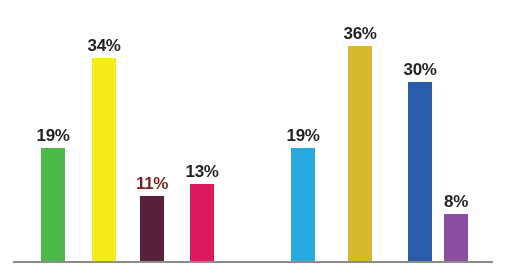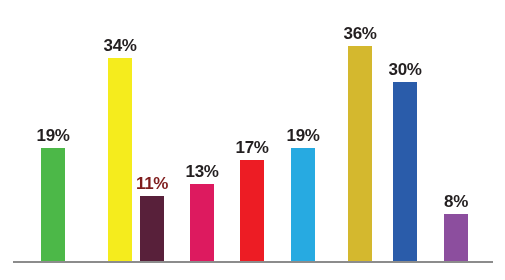--- a/index.html
+++ b/index.html
@@ -63,45 +63,41 @@
 </style>
 </head>
 <body>
 
 <div id="chart-root" style="background: rgb(255, 255, 255);">
   <div id="plot-area">
       <div class="bar-group" style="left: 41px;">
         <div class="bar-label" style="color: rgb(35, 31, 32);">19%</div>
         <div class="bar-rect" style="height: 114px; background: rgb(76, 184, 72);"></div>
       </div>
-      <div class="bar-group" style="left: 108px;">
+      <div class="bar-group" style="left: 92px;">
         <div class="bar-label" style="color: rgb(35, 31, 32);">34%</div>
         <div class="bar-rect" style="height: 204px; background: rgb(245, 236, 29);"></div>
       </div>
       <div class="bar-group" style="left: 140px;">
         <div class="bar-label" style="color: #7f1d1d;">11%</div>
         <div class="bar-rect" style="height: 66px; background: rgb(88, 32, 58);"></div>
       </div>
       <div class="bar-group" style="left: 190px;">
         <div class="bar-label" style="color: rgb(35, 31, 32); margin-top: 36px;">13%</div>
         <div class="bar-rect" style="height: 78px; background: rgb(221, 26, 95);"></div>
       </div>
-      <div class="bar-group" style="left: 240px;">
-        <div class="bar-label" style="color: rgb(35, 31, 32);">17%</div>
-        <div class="bar-rect" style="height: 102px; background: rgb(237, 28, 36);"></div>
-      </div>
       <div class="bar-group" style="left: 291px;">
         <div class="bar-label" style="color: rgb(35, 31, 32);">19%</div>
         <div class="bar-rect" style="height: 114px; background: rgb(39, 170, 225);"></div>
       </div>
       <div class="bar-group" style="left: 348px;">
         <div class="bar-label" style="color: rgb(35, 31, 32);">36%</div>
         <div class="bar-rect" style="height: 216px; background: rgb(212, 184, 46);"></div>
       </div>
-      <div class="bar-group" style="left: 393px; text-decoration: underline;">
+      <div class="bar-group" style="left: 408px; text-decoration: underline;">
         <div class="bar-label" style="color: rgb(35, 31, 32);">30%</div>
         <div class="bar-rect" style="height: 180px; background: rgb(42, 92, 170);"></div>
       </div>
       <div class="bar-group" style="left: 444px;">
         <div class="bar-label" style="color: rgb(35, 31, 32);">8%</div>
         <div class="bar-rect" style="height: 48px; background: rgb(140, 78, 158);"></div>
       </div>
     </div>
   <div class="baseline" style="background: rgb(140, 140, 140);"></div>
 </div>

